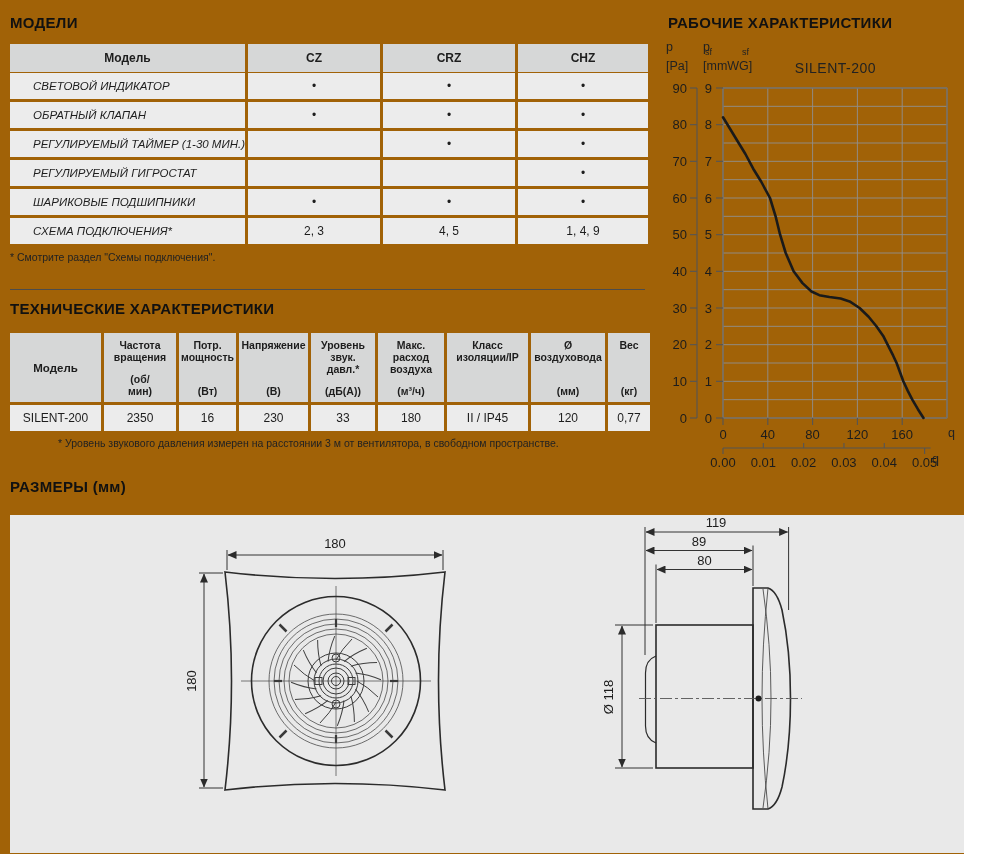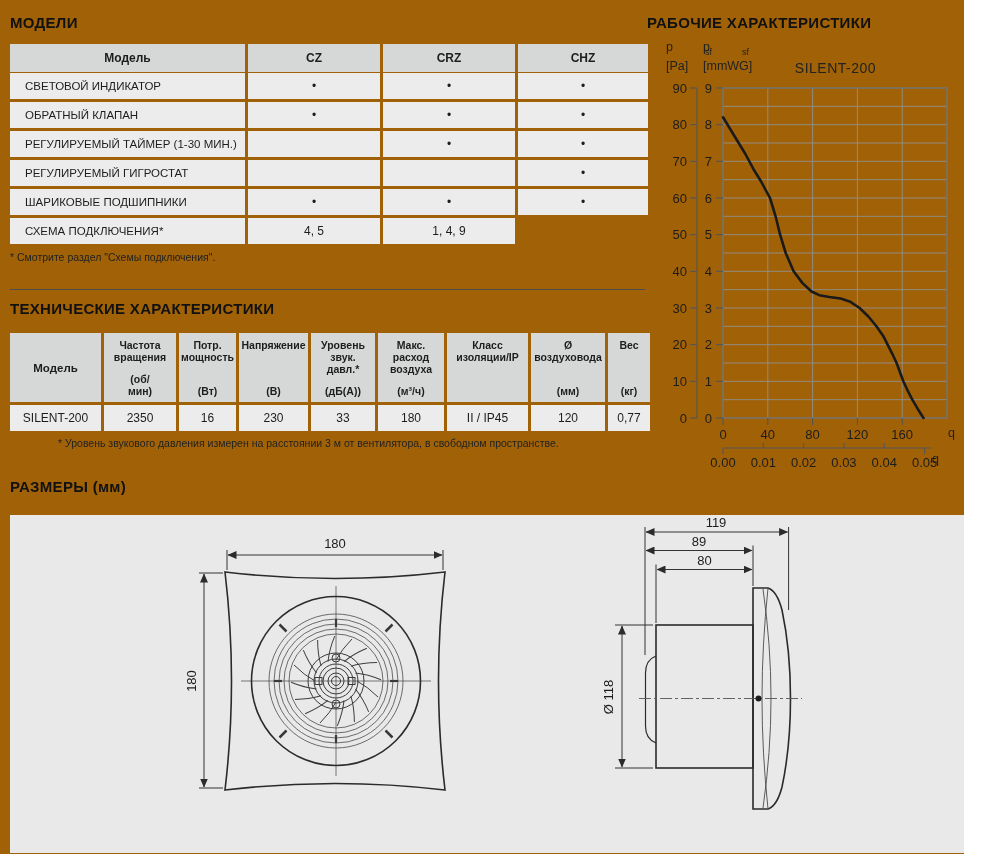--- a/index.html
+++ b/index.html
@@ -6,21 +6,21 @@
   html,body { background:#fff; }
   body { font-family:"Liberation Sans","DejaVu Sans",sans-serif; color:#1d1d1d; }
   #page { position:relative; width:964px; height:854px; background:#a16207; overflow:hidden; }
 
   .h1 { position:absolute; font-size:15px; font-weight:bold; letter-spacing:.3px; color:#111; white-space:nowrap; }
 
   
   .grid { position:absolute; display:grid; gap:3px; }
   .cell { background:#ececec; display:flex; align-items:center; font-size:11.5px; color:#1d1d1d; }
   .cell.head { background:#d6d7d7; font-weight:bold; font-size:12px; justify-content:center; }
-  .cell.label { padding-left:15px; }
+  .cell.label { padding-left:23px;font-style:italic; }
   .cell.val { justify-content:center; font-size:12px; }
 
   #models-table { left:10px; top:44px; width:638px; grid-template-columns:235px 132px 132px 130px; grid-auto-rows:26px; }
   #models-table .cell.head { height:28px; }
 
   #tech-table { left:10px; top:333px; width:640px; grid-template-columns:91px 72px 57px 69px 64px 66px 81px 74px 42px; }
   #tech-table .thead { background:#d6d7d7; height:69px; display:flex; flex-direction:column; justify-content:space-between; align-items:center; text-align:center; font-weight:bold; font-size:10.5px; line-height:12px; padding:6px 16px 5px; }
   #tech-table .thead.center { justify-content:center; font-size:11.5px; }
   #tech-table .tval { background:#ececec; height:26px; display:flex; align-items:center; justify-content:center; font-size:12px; }
 
@@ -69,20 +69,21 @@
     <div class="cell val"></div>
     <div class="cell val"></div>
     <div class="cell val">•</div>
 
     <div class="cell label">ШАРИКОВЫЕ ПОДШИПНИКИ</div>
     <div class="cell val">•</div>
     <div class="cell val">•</div>
     <div class="cell val">•</div>
 
     <div class="cell label">СХЕМА ПОДКЛЮЧЕНИЯ*</div>
+    <div class="cell val">2, 3</div>
     <div class="cell val">4, 5</div>
     <div class="cell val">1, 4, 9</div>
   </div>
 
   <div class="footnote" style="left:10px; top:251px;">* Смотрите раздел "Схемы подключения".</div>
 
   <div id="divider"></div>
 
   <div class="h1" style="left:10px; top:300px;">ТЕХНИЧЕСКИЕ ХАРАКТЕРИСТИКИ</div>
 
@@ -129,21 +130,21 @@
     <div class="tval">230</div>
     <div class="tval">33</div>
     <div class="tval">180</div>
     <div class="tval">II / IP45</div>
     <div class="tval">120</div>
     <div class="tval">0,77</div>
   </div>
 
   <div class="footnote" style="left:10px; top:437px;margin-left:48px;">* Уровень звукового давления измерен на расстоянии 3 м от вентилятора, в свободном пространстве.</div>
 
-  <div class="h1" style="left:647px; top:14px;">РАБОЧИЕ ХАРАКТЕРИСТИКИ</div>
+  <div class="h1" style="left:668px; top:14px;">РАБОЧИЕ ХАРАКТЕРИСТИКИ</div>
 
   <div id="chart-wrap">
     <div class="axlbl" style="left:6px; top:40px;"><span>p</span><sub>sf</sub><br><span>[Pa]</span></div>
     <div class="axlbl" style="left:43px; top:40px;"><span>p</span><sub>sf</sub><br><span>[mmWG]</span></div>
     <div id="chart-title">SILENT-200</div>
 
     <svg id="chart-svg" width="340" height="400" viewBox="0 0 340 400" style="position:absolute; left:0; top:80px;">
         <line x1="63" y1="8" x2="63" y2="338" stroke="#909090" stroke-width="0.9"></line>
         <line x1="107.80000000000001" y1="8" x2="107.80000000000001" y2="338" stroke="#909090" stroke-width="0.9"></line>
         <line x1="152.60000000000002" y1="8" x2="152.60000000000002" y2="338" stroke="#909090" stroke-width="0.9"></line>

